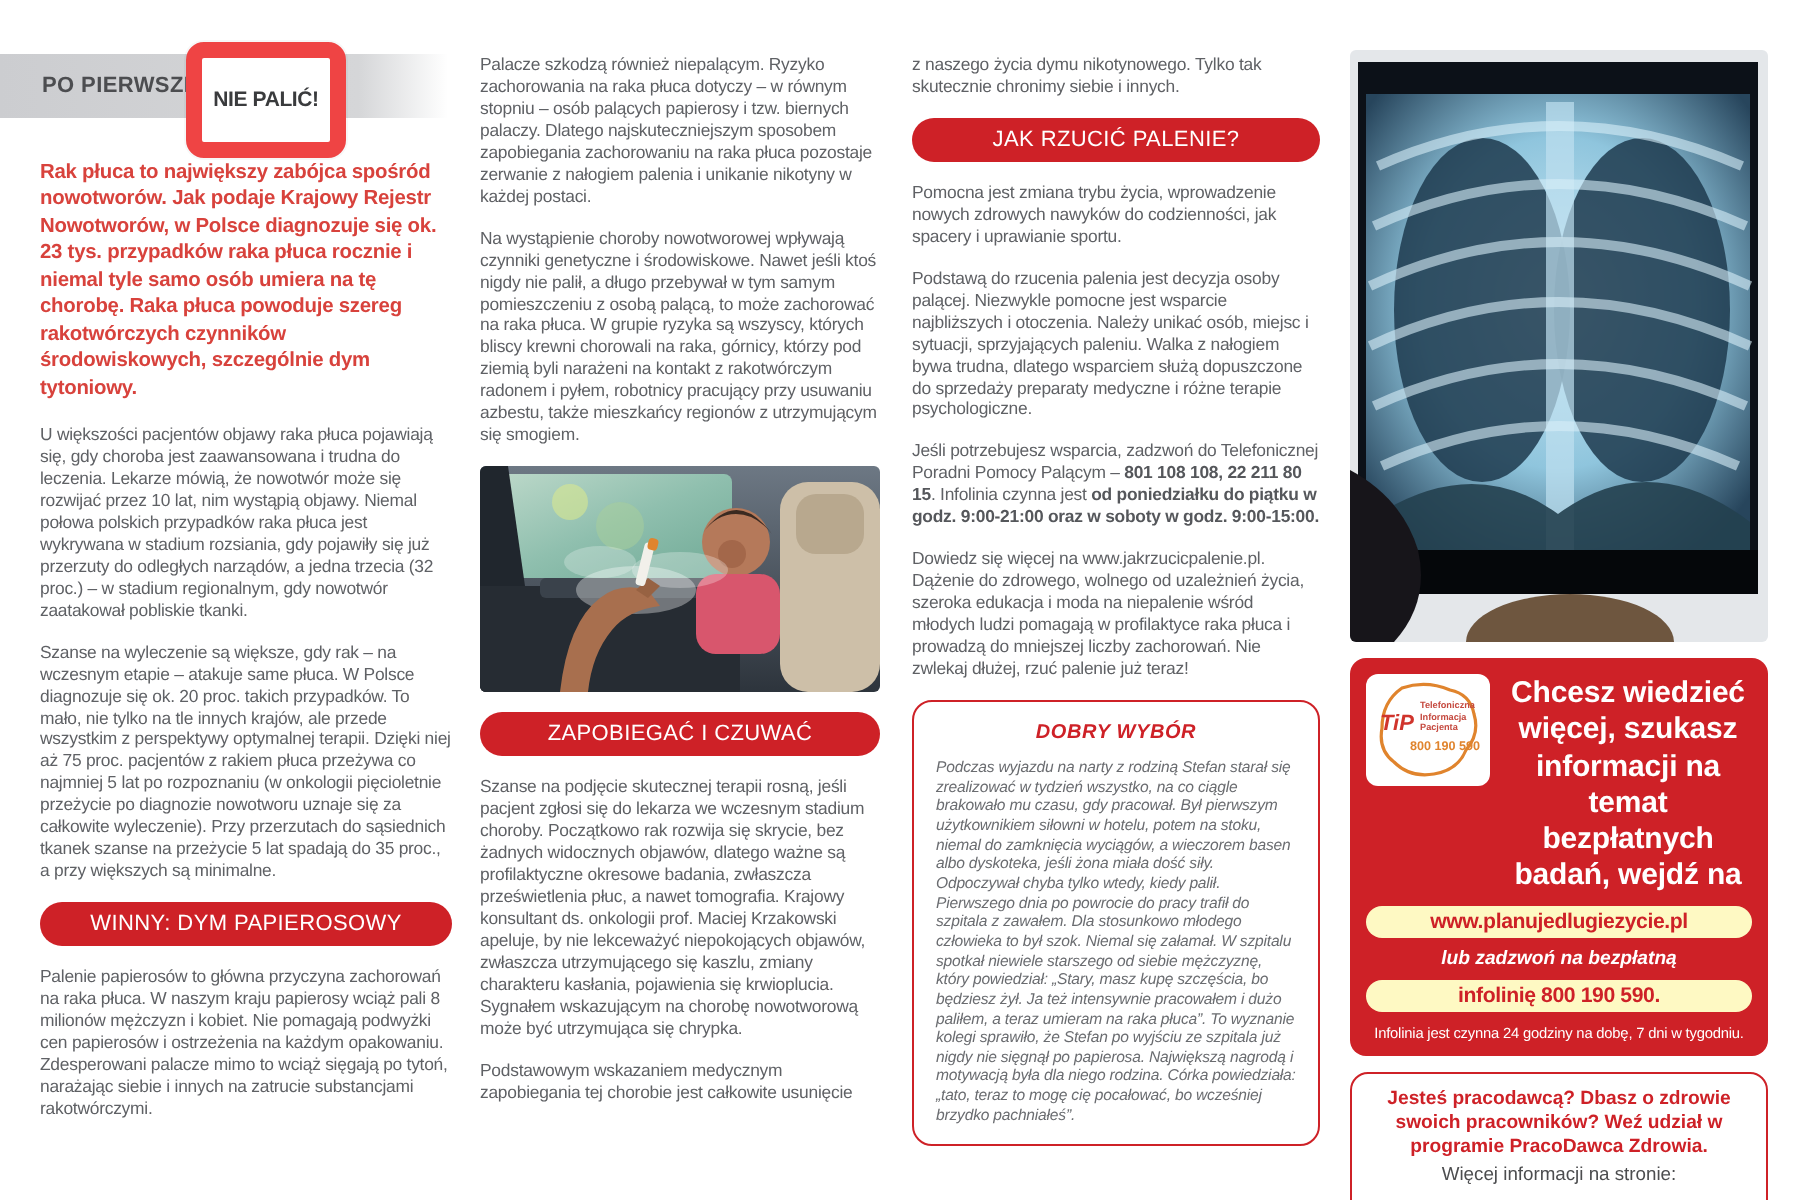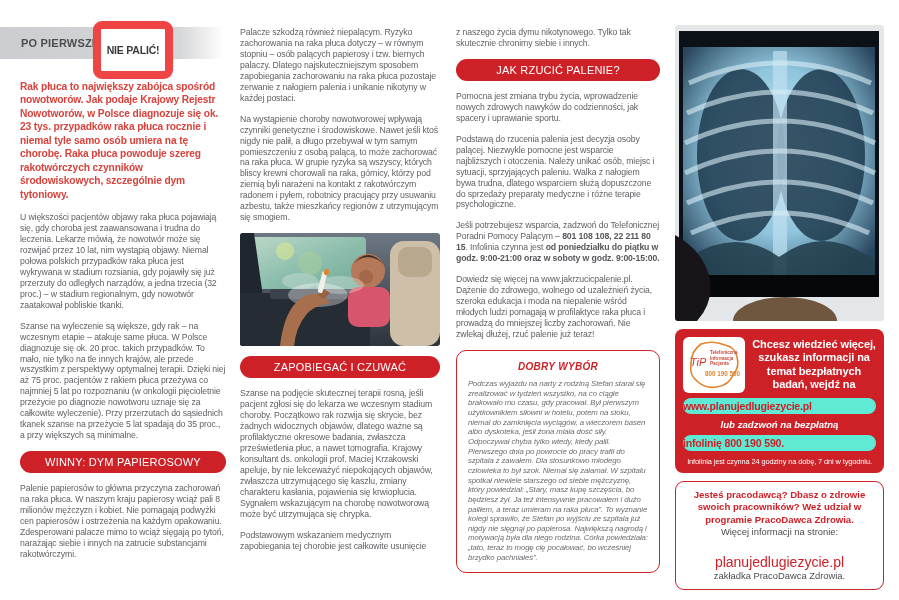--- a/index.html
+++ b/index.html
@@ -29,25 +29,25 @@
   .photo{border-radius:3px;overflow:hidden;display:block;margin:2px 0 10px 0;}
   
   .story{border:1.5px solid #ce2127;border-radius:10px;padding:10px 11px;margin-top:4px;}
   .story-title{color:#ce2127;font-weight:bold;font-style:italic;font-size:10px;text-align:center;margin-bottom:7px;letter-spacing:.3px;}
   .story-body{font-style:italic;font-size:7.8px;line-height:1.24;color:#6a6c70;letter-spacing:-.1px;}
   
   .infobox{background:#ce2127;border-radius:8px;padding:8px 8px 7px 8px;margin-top:8px;}
   .info-row{display:flex;gap:7px;}
   .tipbox{position:relative;width:62px;height:56px;background:#fff;border-radius:6px;flex:0 0 auto;overflow:hidden;}
   .tipbox svg{position:absolute;left:0;top:0;}
-  .tip-abbr{position:absolute;left:7px;top:19px;color:#d0342c;font-weight:normal;font-size:11px;font-style:italic;}
+  .tip-abbr{position:absolute;left:7px;top:19px;color:#d0342c;font-weight:bold;font-size:11px;font-style:italic;}
   .tip-label{position:absolute;left:27px;top:13px;width:32px;color:#c5493f;font-weight:bold;font-size:4.6px;line-height:1.25;}
   .tip-phone{position:absolute;left:22px;top:33px;color:#e0842d;font-weight:bold;font-size:6.3px;}
-  .info-lead{flex:1;color:#fff;font-weight:bold;font-size:11px;line-height:1.22;text-align:center;letter-spacing:-.1px;padding-top:1px;}
-  .wpill{background:#5eead4;color:#ce2127;font-weight:bold;text-align:left;border-radius:10px;
+  .info-lead{flex:1;color:#fff;font-weight:bold;font-size:15px;line-height:1.22;text-align:center;letter-spacing:-.1px;padding-top:1px;}
+  .wpill{background:#fef9c3;color:#ce2127;font-weight:bold;text-align:center;border-radius:10px;
          font-size:10.6px;padding:2px 0;margin-top:5px;letter-spacing:-.2px;}
   .info-mid{color:#fff;font-weight:bold;font-size:9.6px;text-align:center;margin-top:5px;font-style:italic;}
   .info-foot{color:#fff;font-size:7.4px;text-align:center;margin-top:6px;letter-spacing:-.1px;}
   
   .employer{border:1.5px solid #ce2127;border-radius:9px;padding:7px 8px;margin-top:8px;text-align:center;}
   .employer .red{color:#ce2127;font-weight:bold;font-size:9.6px;line-height:1.28;}
   .employer .gray{color:#4c4d4f;font-size:9.4px;line-height:1.3;}
   .employer .link{color:#ce2127;font-weight:normal;font-size:14px;margin-top:16px;}
   
   .logos{display:flex;align-items:center;justify-content:space-between;margin-top:9px;padding:0 2px;}

